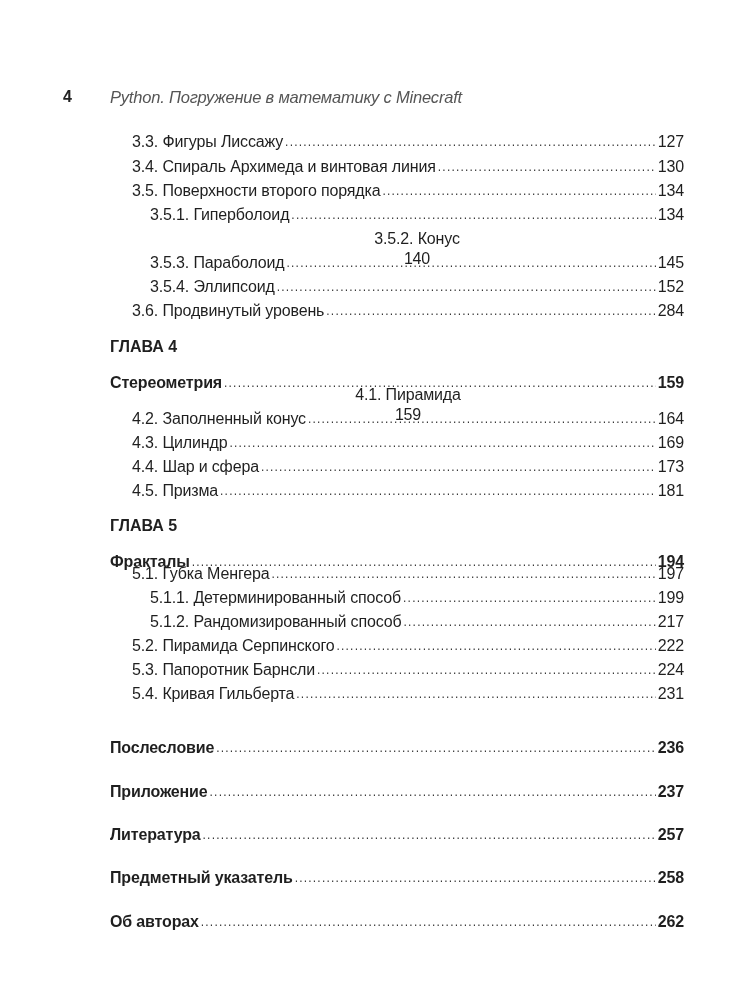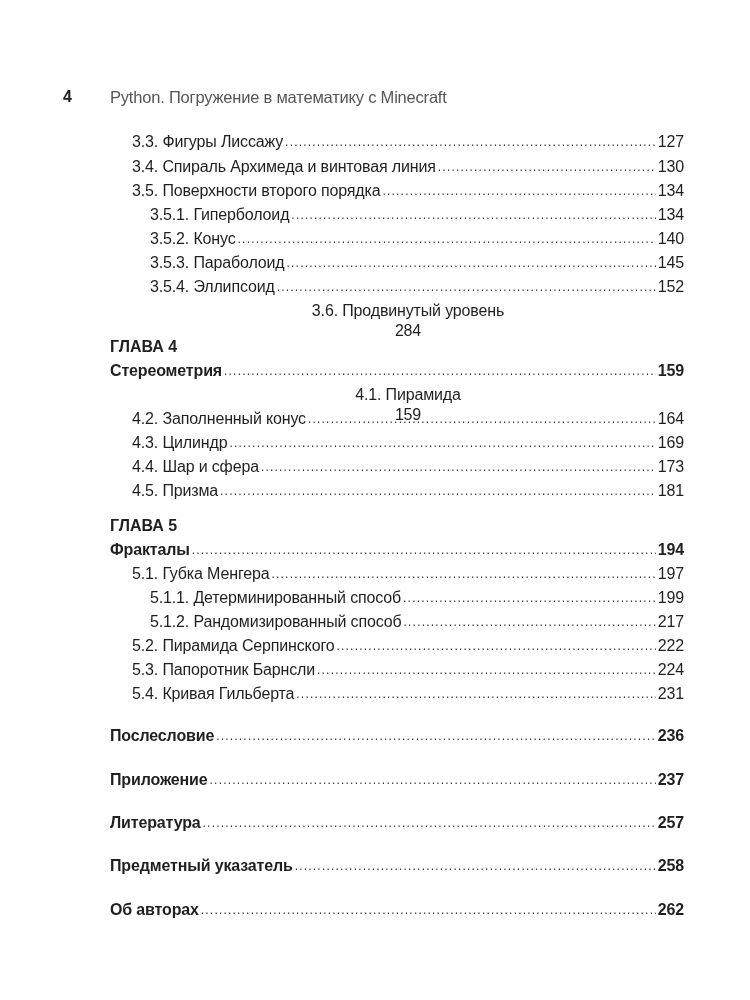--- a/index.html
+++ b/index.html
@@ -30,39 +30,40 @@
       font-weight: bold;
       color: #222;
     }
     .book-title {
       position: absolute;
       left: 110px;
       top: 0;
       font-size: 16.5px;
       color: #555;
       letter-spacing: -0.2px;
+      font-style: italic;
     }
     .toc {
       position: absolute;
       left: 0;
       top: 0;
       width: 750px;
     }
     .toc-row {
       position: absolute;
       right: 66px;
       display: flex;
       align-items: center;
       font-size: 16px;
       line-height: 20px;
       height: 20px;
       color: #1f1f1f;
       letter-spacing: -0.15px;
     }
-    .toc-row.bold { font-weight: bold; }
+    .toc-row.bold { font-weight: bold; margin-top: 12px; }
     .toc-title { white-space: nowrap; }
     .toc-leader {
       flex: 1 1 auto;
       overflow: hidden;
       white-space: nowrap;
       margin: 0 2px;
       color: #333;
       font-weight: normal;
       font-size: 12px;
       letter-spacing: 1.2px;
@@ -103,36 +104,36 @@
   <div class="toc-row" style="top:181px;left:132px;">
     <span class="toc-title">3.5. Поверхности второго порядка</span>
     <span class="toc-leader"></span>
     <span class="toc-page">134</span>
   </div>
   <div class="toc-row" style="top:205px;left:150px;">
     <span class="toc-title">3.5.1.  Гиперболоид</span>
     <span class="toc-leader"></span>
     <span class="toc-page">134</span>
   </div>
-  <div class="toc-row" style="top:229px;left:150px;">
+  <div class="toc-row" style="top:229px;left:150px;flex-direction:column;">
     <span class="toc-title">3.5.2. Конус</span>
     <span class="toc-leader"></span>
     <span class="toc-page">140</span>
   </div>
   <div class="toc-row" style="top:253px;left:150px;">
     <span class="toc-title">3.5.3. Параболоид</span>
     <span class="toc-leader"></span>
     <span class="toc-page">145</span>
   </div>
   <div class="toc-row" style="top:277px;left:150px;">
     <span class="toc-title">3.5.4. Эллипсоид</span>
     <span class="toc-leader"></span>
     <span class="toc-page">152</span>
   </div>
-  <div class="toc-row" style="top:301px;left:132px;flex-direction:column;">
+  <div class="toc-row" style="top:301px;left:132px;">
     <span class="toc-title">3.6. Продвинутый уровень</span>
     <span class="toc-leader"></span>
     <span class="toc-page">284</span>
   </div>
 
   <div class="chapter-label" style="top:337px;">ГЛАВА 4</div>
   <div class="toc-row bold" style="top:361px;left:110px;">
     <span class="toc-title">Стереометрия</span>
     <span class="toc-leader"></span>
     <span class="toc-page">159</span>

